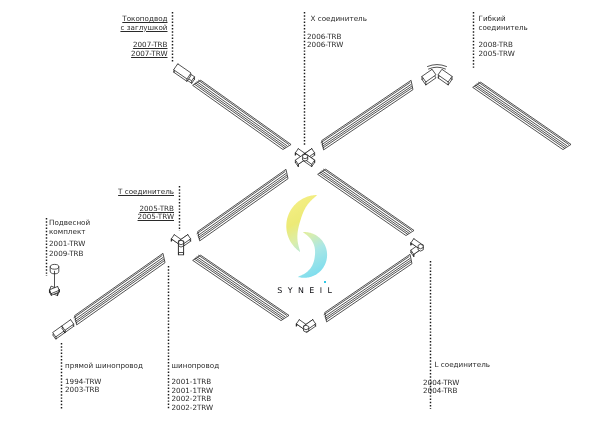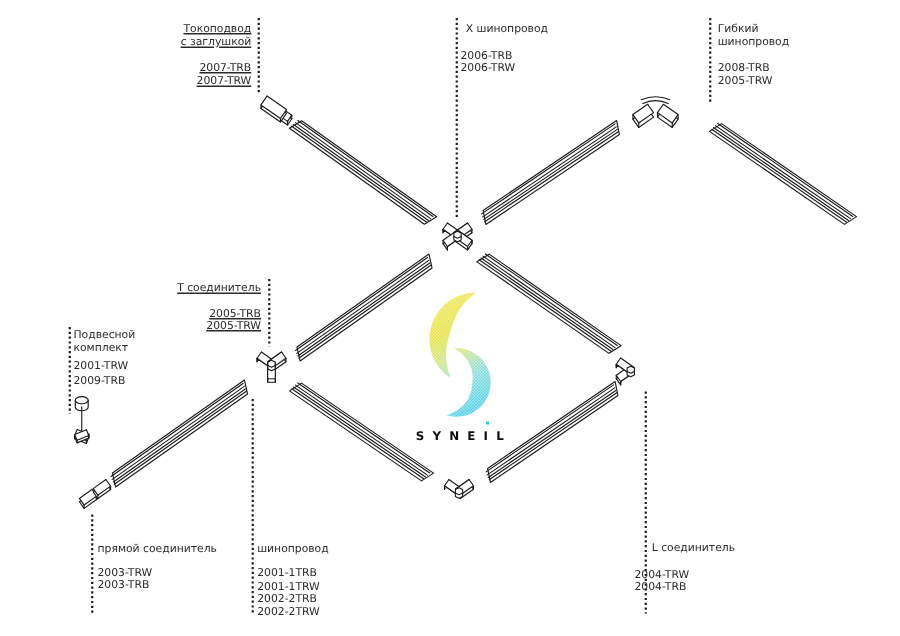--- a/index.html
+++ b/index.html
@@ -4,21 +4,21 @@
 <style>
   html,body{margin:0;padding:0;background:#ffffff;}
   body{-webkit-font-smoothing:antialiased;text-rendering:geometricPrecision;width:600px;height:424px;font-family:"DejaVu Sans","Liberation Sans",sans-serif;overflow:hidden;position:relative;}
   #stage{position:absolute;left:0;top:0;width:600px;height:424px;background:#fff;}
   #art{position:absolute;left:0;top:0;}
   .callout{color:#2a2a2a;font-size:7.2px;}
   .cname,.ccodes{-webkit-font-smoothing:antialiased;}
   .cname,.ccodes{position:absolute;white-space:pre;line-height:8.6px;opacity:.999;}
   .callout.right .cname,.callout.right .ccodes{text-align:right;text-decoration:underline;}
   #brandtext{position:absolute;left:277.2px;top:277.5px;}
-  #brandname{font-family:"DejaVu Sans","Liberation Sans",sans-serif;font-weight:bold;
+  #brandname{font-family:"DejaVu Sans","Liberation Sans",sans-serif;font-weight:normal;
     font-size:7.9px;letter-spacing:5.45px;color:#0d0d12;line-height:8px;
     -webkit-font-smoothing:antialiased;opacity:.999;}
   #branddot{position:absolute;left:46.6px;top:3.2px;width:2.4px;height:2.6px;background:#2ec8e6;}
 </style>
 </head>
 <body>
 
 <div id="stage">
   <svg id="art" width="600" height="424" viewBox="0 0 600 424">
       <g>
@@ -217,48 +217,48 @@
   </div>
 
   <div class="callout right">
     <div class="cname" style="left:60px;top:15.2px;width:107.5px">Токоподвод
 с заглушкой</div>
     <div class="ccodes" style="left:60px;top:41.1px;width:107.5px">2007-TRB
 2007-TRW</div>
   </div>
 
   <div class="callout">
-    <div class="cname" style="left:310.5px;top:15.2px">X шинопровод</div>
+    <div class="cname" style="left:310.5px;top:15.2px">X соединитель</div>
     <div class="ccodes" style="left:307px;top:32.5px">2006-TRB
 2006-TRW</div>
   </div>
 
   <div class="callout">
     <div class="cname" style="left:478.5px;top:15.2px">Гибкий
-шинопровод</div>
+соединитель</div>
     <div class="ccodes" style="left:478.5px;top:41.1px">2008-TRB
 2005-TRW</div>
   </div>
 
   <div class="callout right">
     <div class="cname" style="left:66px;top:187.8px;width:108px">Т соединитель</div>
     <div class="ccodes" style="left:66px;top:204.6px;width:108px">2005-TRB
 2005-TRW</div>
   </div>
 
   <div class="callout">
     <div class="cname" style="left:49px;top:217.5px;line-height:9.3px">Подвесной
 комплект</div>
     <div class="ccodes" style="left:49px;top:238.5px;line-height:10.8px">2001-TRW
 2009-TRB</div>
   </div>
 
   <div class="callout">
-    <div class="cname" style="left:65px;top:361.5px">прямой соединитель</div>
-    <div class="ccodes" style="left:65px;top:377.8px">2003-TRW
+    <div class="cname" style="left:65px;top:361.5px">прямой шинопровод</div>
+    <div class="ccodes" style="left:65px;top:377.8px">1994-TRW
 2003-TRB</div>
   </div>
 
   <div class="callout">
     <div class="cname" style="left:171.5px;top:361.5px">шинопровод</div>
     <div class="ccodes" style="left:171.5px;top:378.3px;line-height:8.45px">2001-1TRB
 2001-1TRW
 2002-2TRB
 2002-2TRW</div>
   </div>

